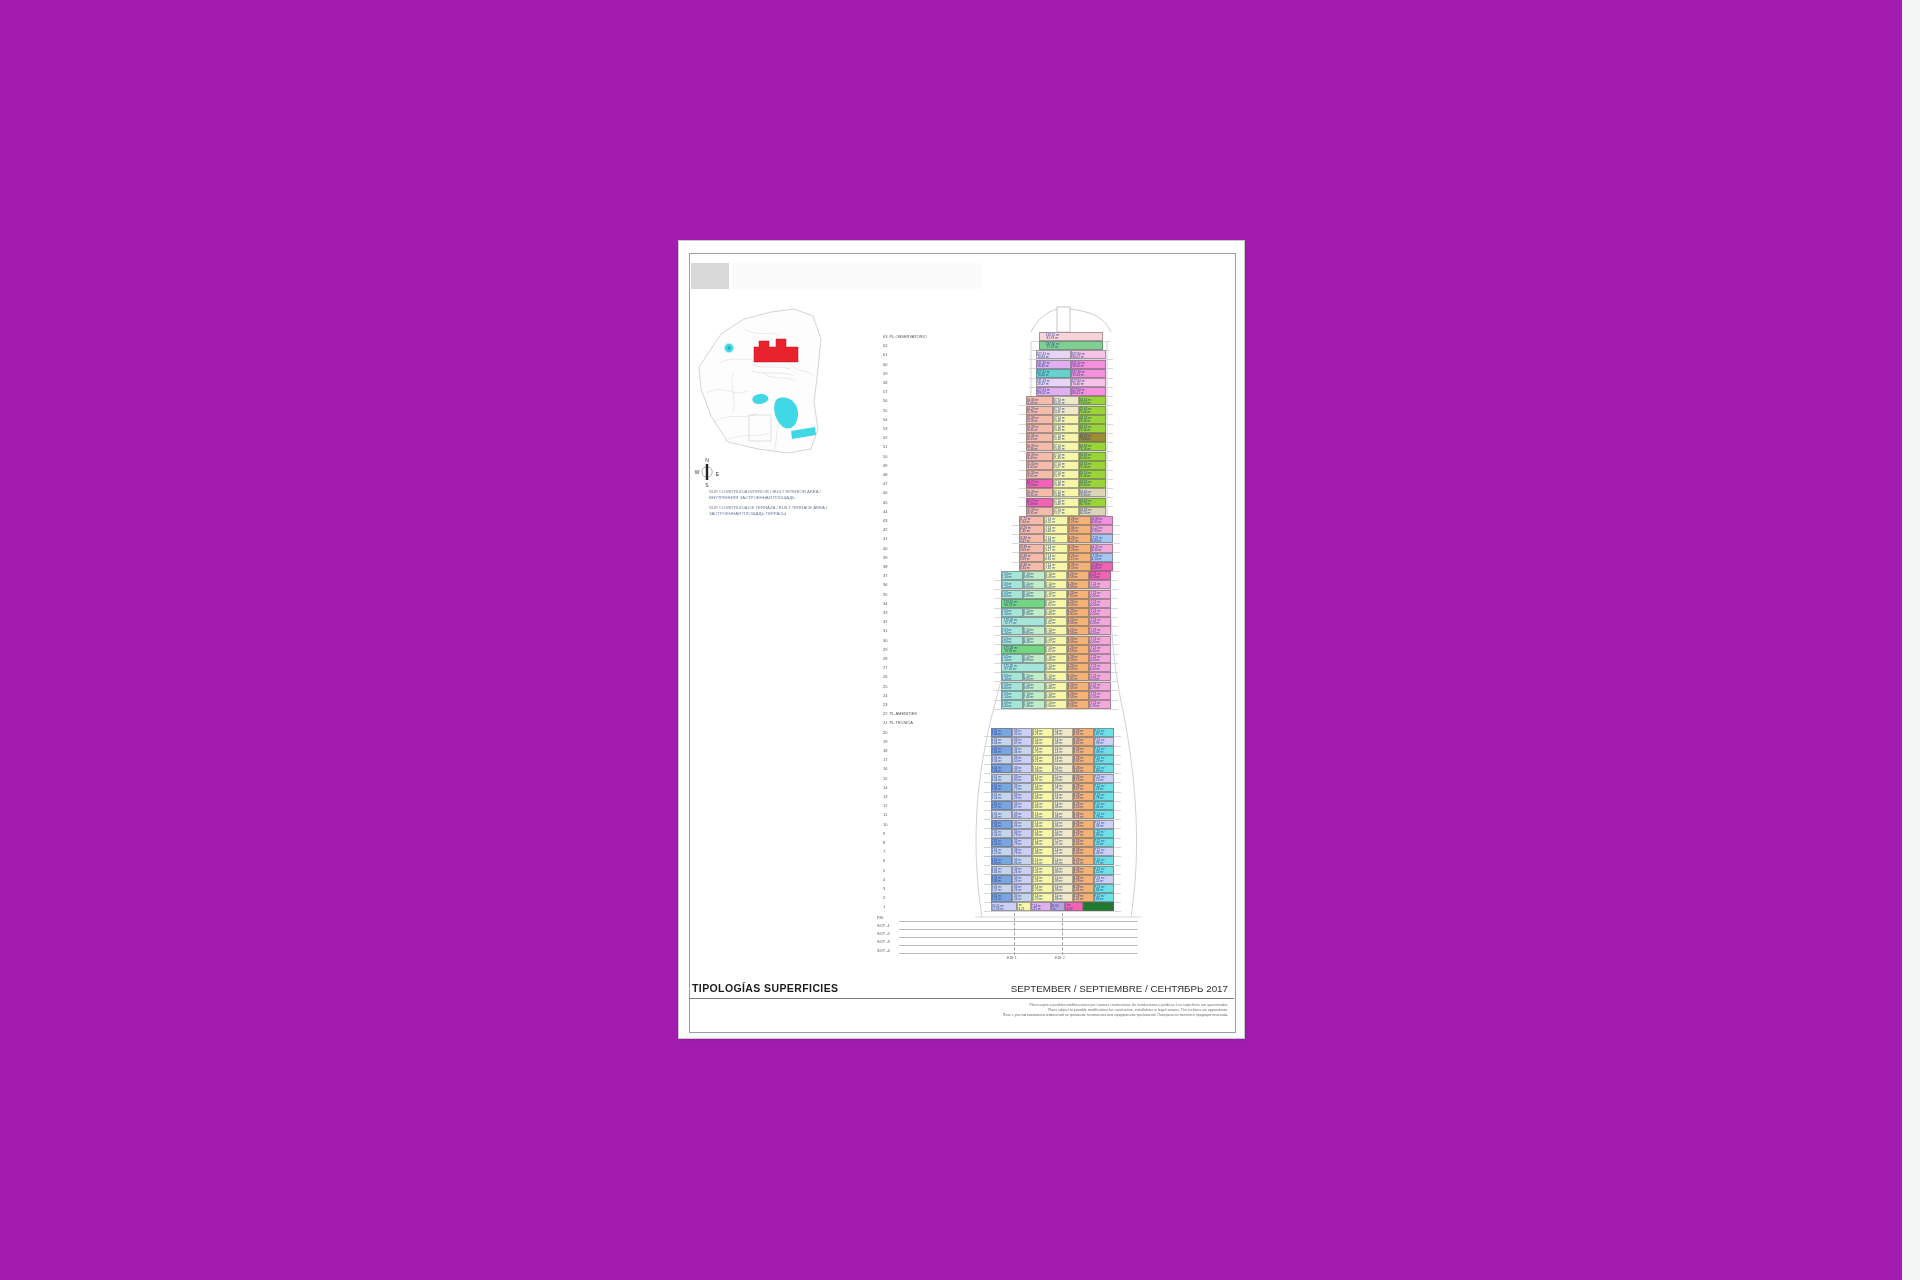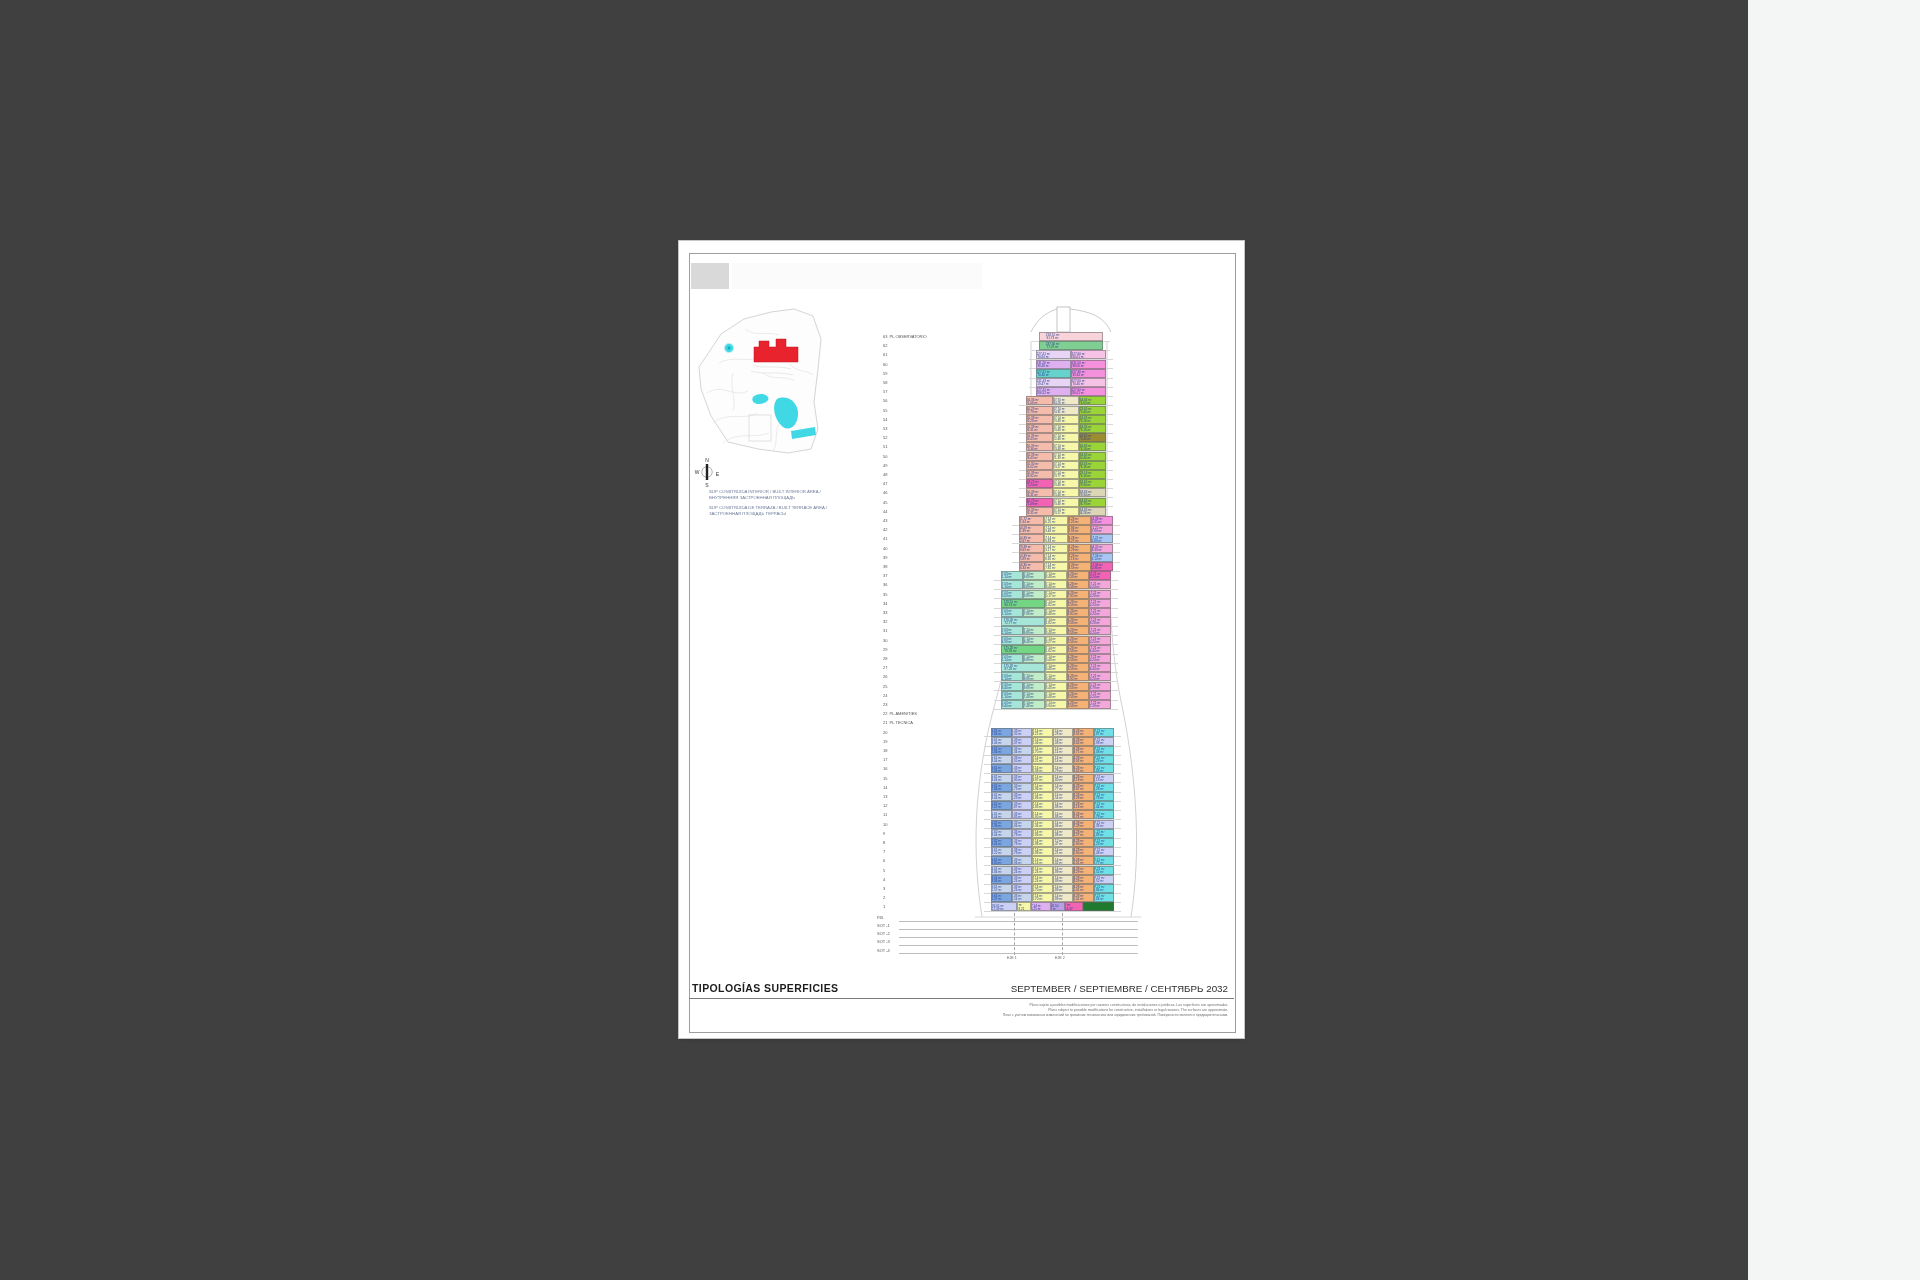--- a/index.html
+++ b/index.html
@@ -1,16 +1,16 @@
 <!DOCTYPE html>
 <html><head>
 <meta charset="utf-8">
 <style>
   html,body{margin:0;padding:0;background:#f4f5f5;}
-  .stage{position:relative;width:1748px;height:1280px;background:#404040;overflow:hidden;
+  .stage{position:relative;width:1902px;height:1280px;background:#a21caf;overflow:hidden;
          font-family:"Liberation Sans",sans-serif;}
   .page{position:absolute;left:678px;top:240px;width:565px;height:797px;background:#ffffff;
         border:1px solid #c6c6c6;box-shadow:1px 2px 4px rgba(0,0,0,.07);}
   .frame{position:absolute;left:10px;top:12px;width:545px;height:778px;border:0.8px solid #9e9e9e;}
   .logo-grey{position:absolute;left:12px;top:22px;width:38px;height:26px;background:#d9d9d9;}
   .logo-faint{position:absolute;left:53px;top:22px;width:250px;height:26px;background:#fbfbfb;}
   .siteplan{position:absolute;left:14px;top:62px;width:136px;height:155px;}
   .compass{position:absolute;left:10px;top:214px;width:36px;height:34px;}
   .legend{position:absolute;left:30px;width:300px;color:#6b7a99;}
   .sc{transform:scale(.5);transform-origin:0 0;white-space:nowrap;}
@@ -1946,21 +1946,21 @@
         <div class="axl" style="left: 328px; top: 714px;">
           <div class="sc">EJE 1</div>
         </div>
         <div class="vdash" style="left: 383px; top: 672px; height: 42px;"></div>
         <div class="axl" style="left: 376px; top: 714px;">
           <div class="sc">EJE 2</div>
         </div>
       </div>
 
     <div class="titleblock-title">TIPOLOGÍAS SUPERFICIES</div>
-    <div class="titleblock-date">SEPTEMBER / SEPTIEMBRE / СЕНТЯБРЬ 2032</div>
+    <div class="titleblock-date">SEPTEMBER / SEPTIEMBRE / СЕНТЯБРЬ 2017</div>
     <div class="rule"></div>
     <div class="notes">
       <div class="sc" style="float:right">
         <span>Plano sujeto a posibles modificaciones por razones constructivas, de instalaciones o jurídicas. Las superficies son aproximadas.</span><br>
         <span>Plans subject to possible modifications for constructive, installations or legal reasons. The surfaces are approximate.</span><br>
         <span>План с учетом возможных изменений по причинам технических или юридических требований. Поверхности являются предварительными.</span>
       </div>
     </div>
   </div>
 </div>

